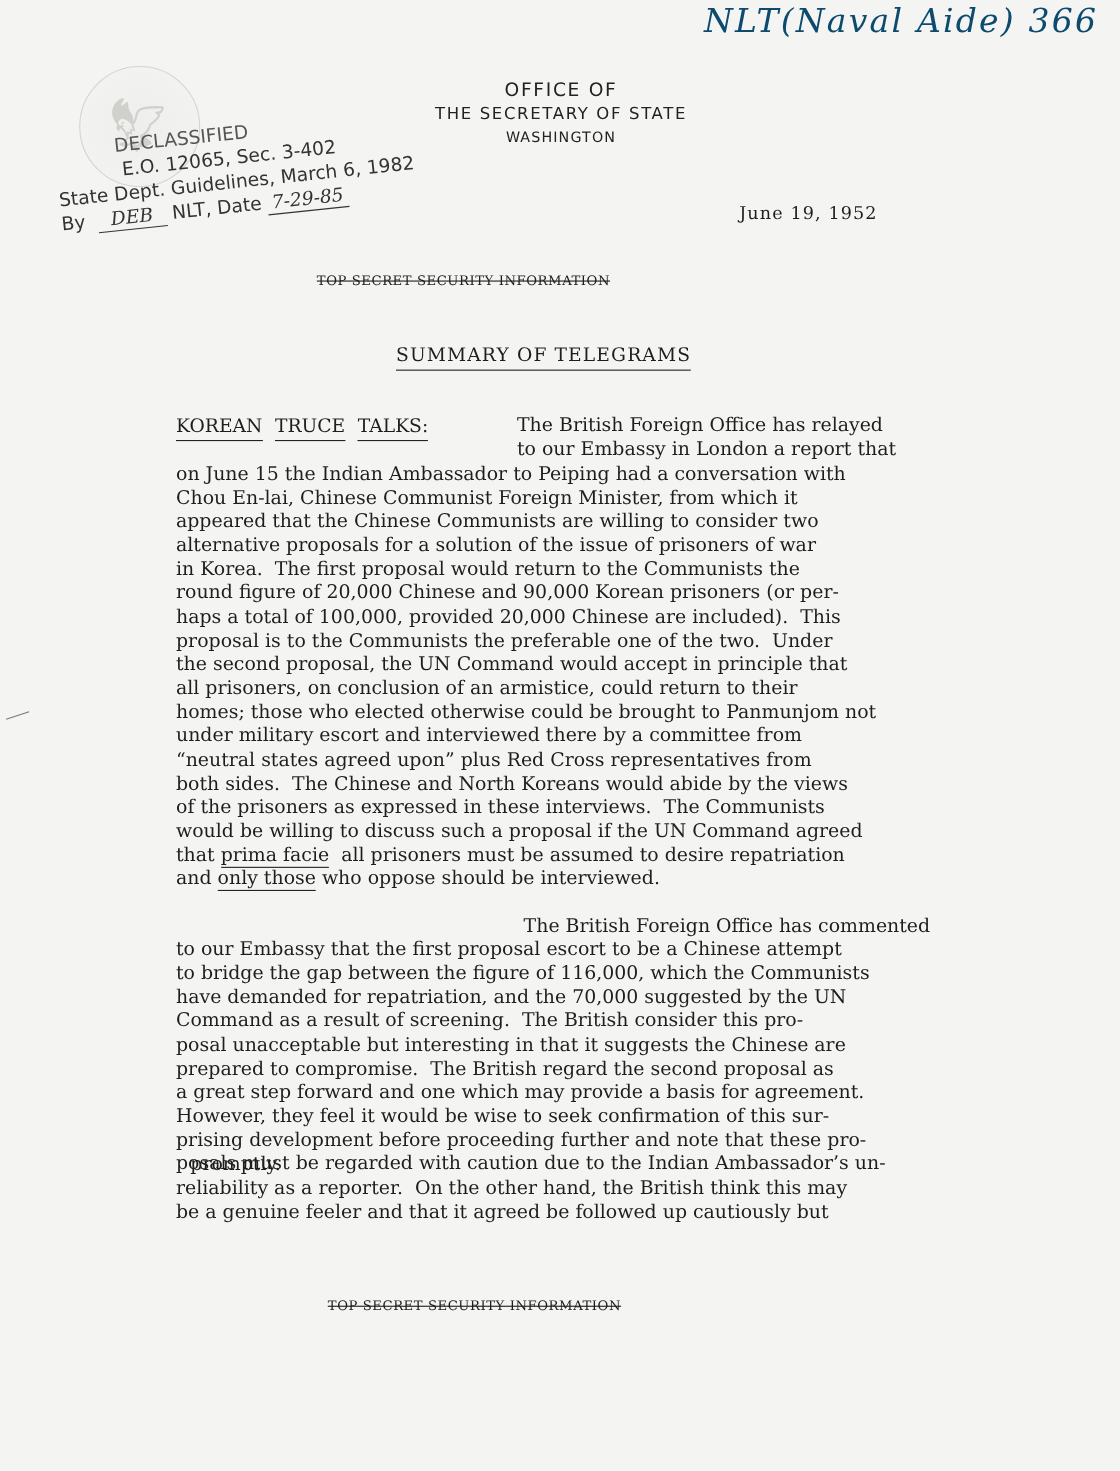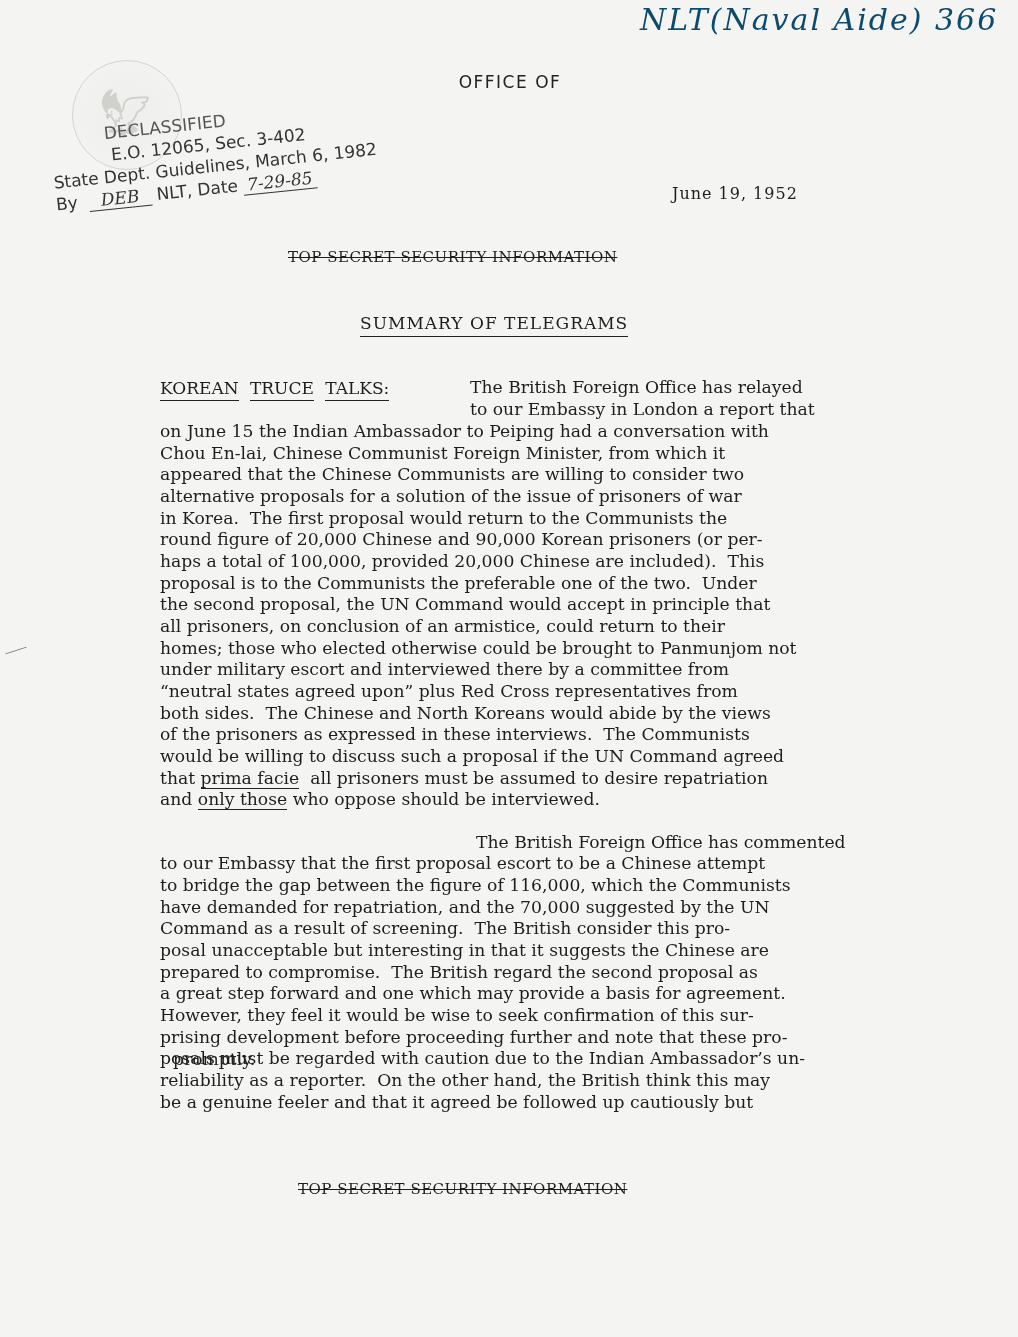--- a/index.html
+++ b/index.html
@@ -28,21 +28,21 @@
   }
   .seal-eagle { left: 95px; top: 85px; font-size: 48px; color: #d0d0cc; }
   .stamp {
     left: 48px; top: 128px; transform: rotate(-6deg); transform-origin: left top;
     font-family: "DejaVu Sans", sans-serif; color: #333; font-size: 17px; line-height: 22px;
   }
   .stamp div { white-space: nowrap; }
   .stamp .hw { font-family: "DejaVu Serif", serif; font-style: italic; border-bottom: 1px solid #333; padding: 0 4px; }
   .date { left: 672px; top: 184px; font-size: 16px; letter-spacing: 1px; }
   .classif {
-    font-size: 15px; letter-spacing: 0.5px; text-decoration: line-through; white-space: nowrap;
+    font-size: 12px; letter-spacing: 0.5px; text-decoration: line-through; white-space: nowrap;
   }
   .summary-title {
     left: 360px; top: 313px; font-size: 17px; letter-spacing: 1px;
     border-bottom: 1.5px solid #222; padding-bottom: 3px;
   }
   .body-text {
     left: 160px; width: 790px; font-size: 17.2px; line-height: 21.6px; white-space: pre;
   }
   .section-label {
     left: 160px; top: 377px; font-size: 17px; line-height: 22px;
@@ -54,20 +54,22 @@
 </head>
 <body>
 
 <div class="abs handwritten" style="left:640px; top:2px;">NLT(Naval Aide) 366</div>
 
 <div class="abs seal"></div>
 <div class="abs seal-eagle">🦅︎</div>
 
 <div class="abs letterhead">
   <div class="lh1">OFFICE OF</div>
+  <div class="lh2">THE SECRETARY OF STATE</div>
+  <div class="lh3">WASHINGTON</div>
 </div>
 
 <div class="abs stamp">
   <div style="padding-left:55px; color:#555;">DECLASSIFIED</div>
   <div style="padding-left:60px;">E.O. 12065, Sec. 3-402</div>
   <div>State Dept. Guidelines, March 6, 1982</div>
   <div>
     <span>By</span>
     <span class="hw" style="margin-left:6px; padding:0 12px;">DEB</span>
     <span>NLT, Date</span>

